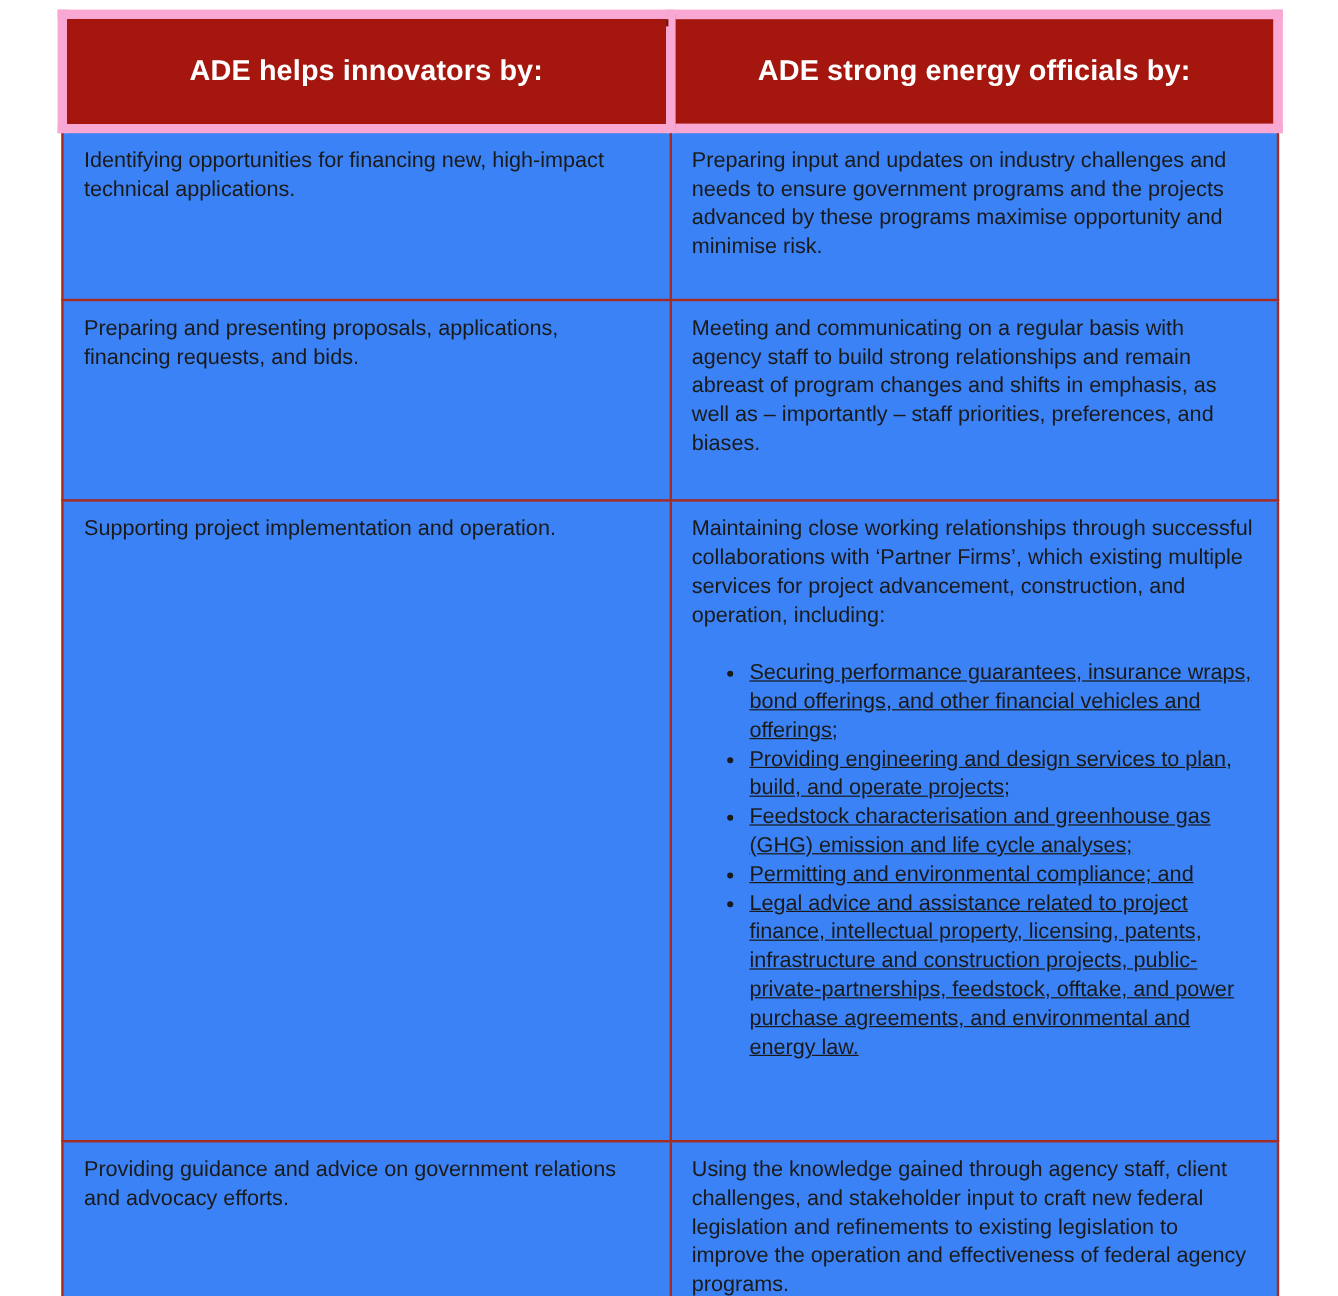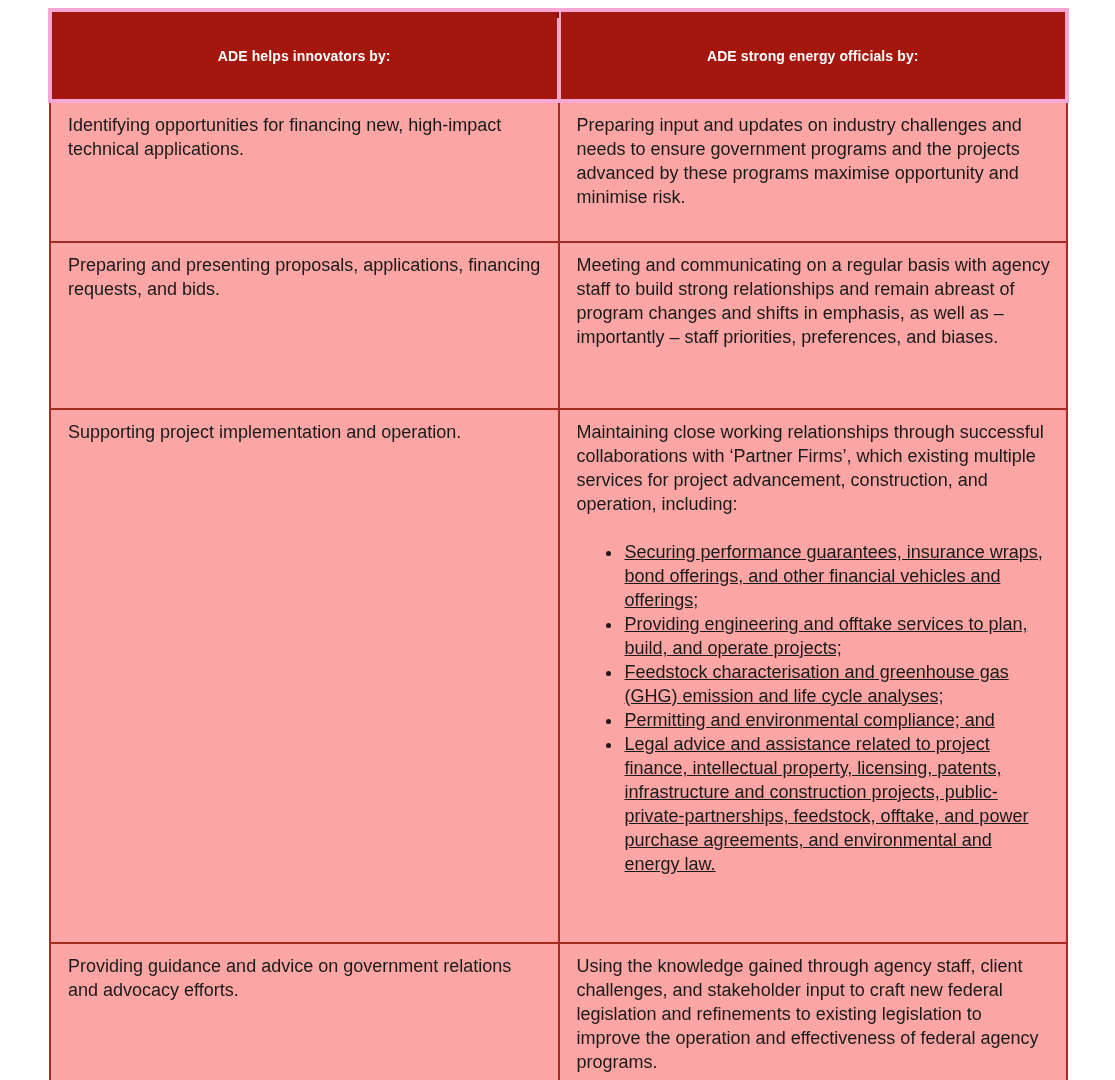--- a/index.html
+++ b/index.html
@@ -21,44 +21,44 @@
     top: 8px;
     width: 1021px;
   }
   table.ade {
     width: 100%;
     border-collapse: collapse;
     table-layout: fixed;
   }
   table.ade th {
     background: #A5170E;
-    border: 4px solid #f9a8d4;
+    border: 8px solid #f9a8d4;
     height: 85px;
     color: #ffffff;
-    font-size: 14px;
+    font-size: 24px;
     font-weight: 700;
     text-align: center;
     vertical-align: middle;
     letter-spacing: 0.1px;
   }
   
   thead th.th-left {
     position: relative;
   }
   thead th.th-left::after {
     content: "";
     position: absolute;
     top: 0;
     right: -2px;
     width: 2px;
     height: 6px;
     background: #7e110b;
   }
   table.ade td {
-    background: #fca5a5;
+    background: #3b82f6;
     border: 2px solid #A62B21;
     vertical-align: top;
     padding: 10px 16px 10px 17px;
     font-size: 18px;
     line-height: 24px;
     color: #1A1A1A;
   }
   tr.row-1 td { height: 118px; }
   tr.row-2 td { height: 145px; margin-left: 44px; }
   tr.row-3 td { height: 512px; }
@@ -109,21 +109,21 @@
           </td>
         </tr>
         <tr class="row-3">
           <td>
             <p>Supporting project implementation and operation.</p>
           </td>
           <td>
             <p>Maintaining close working relationships through successful collaborations with ‘Partner Firms’, which existing multiple services for project advancement, construction, and operation, including:</p>
             <ul>
               <li>Securing performance guarantees, insurance wraps, bond offerings, and other financial vehicles and offerings;</li>
-              <li>Providing engineering and offtake services to plan, build, and operate projects;</li>
+              <li>Providing engineering and design services to plan, build, and operate projects;</li>
               <li>Feedstock characterisation and greenhouse gas (GHG) emission and life cycle analyses;</li>
               <li>Permitting and environmental compliance; and</li>
               <li>Legal advice and assistance related to project finance, intellectual property, licensing, patents, infrastructure and construction projects, public-private-partnerships, feedstock, offtake, and power purchase agreements, and environmental and energy law.</li>
             </ul>
           </td>
         </tr>
         <tr class="row-4">
           <td>
             <p>Providing guidance and advice on government relations and advocacy efforts.</p>
           </td>

